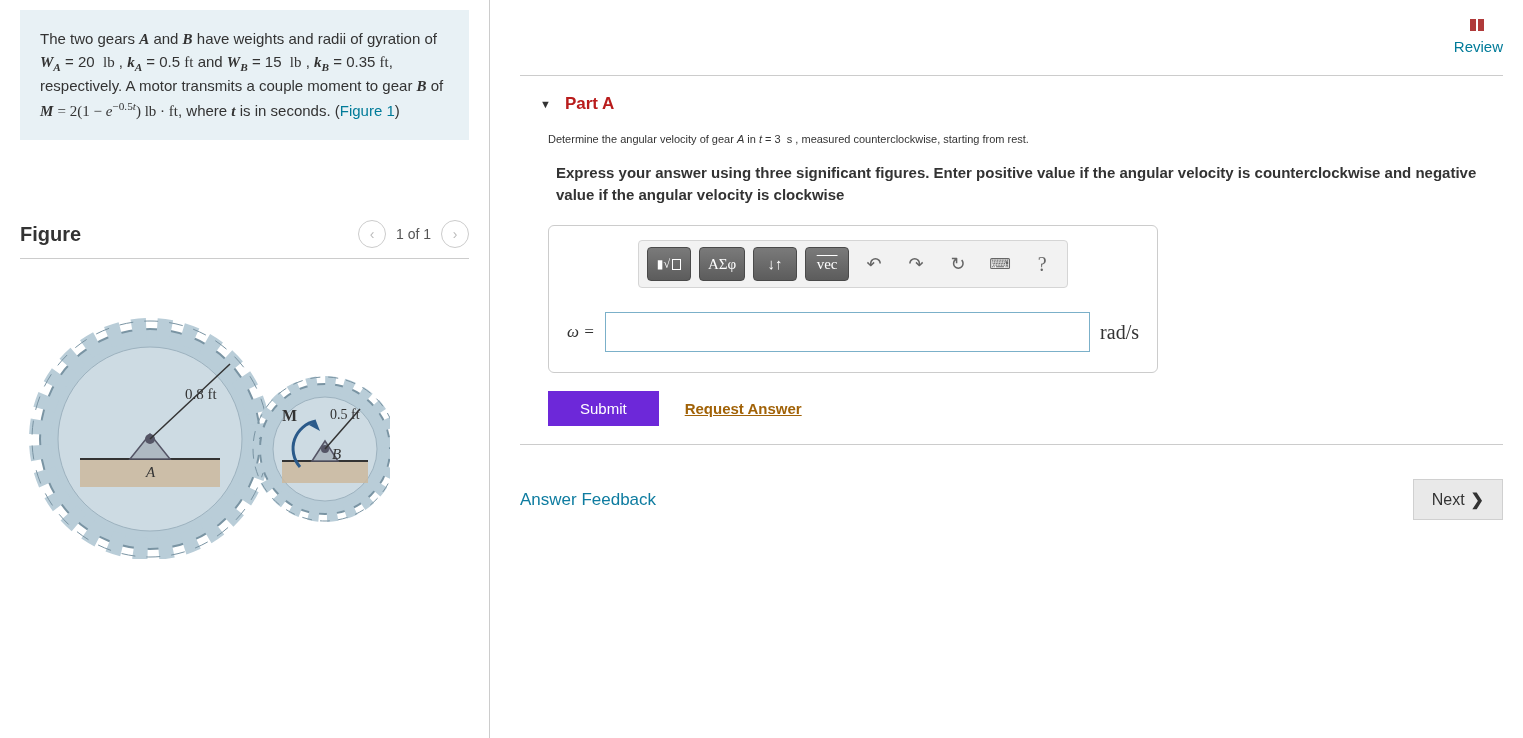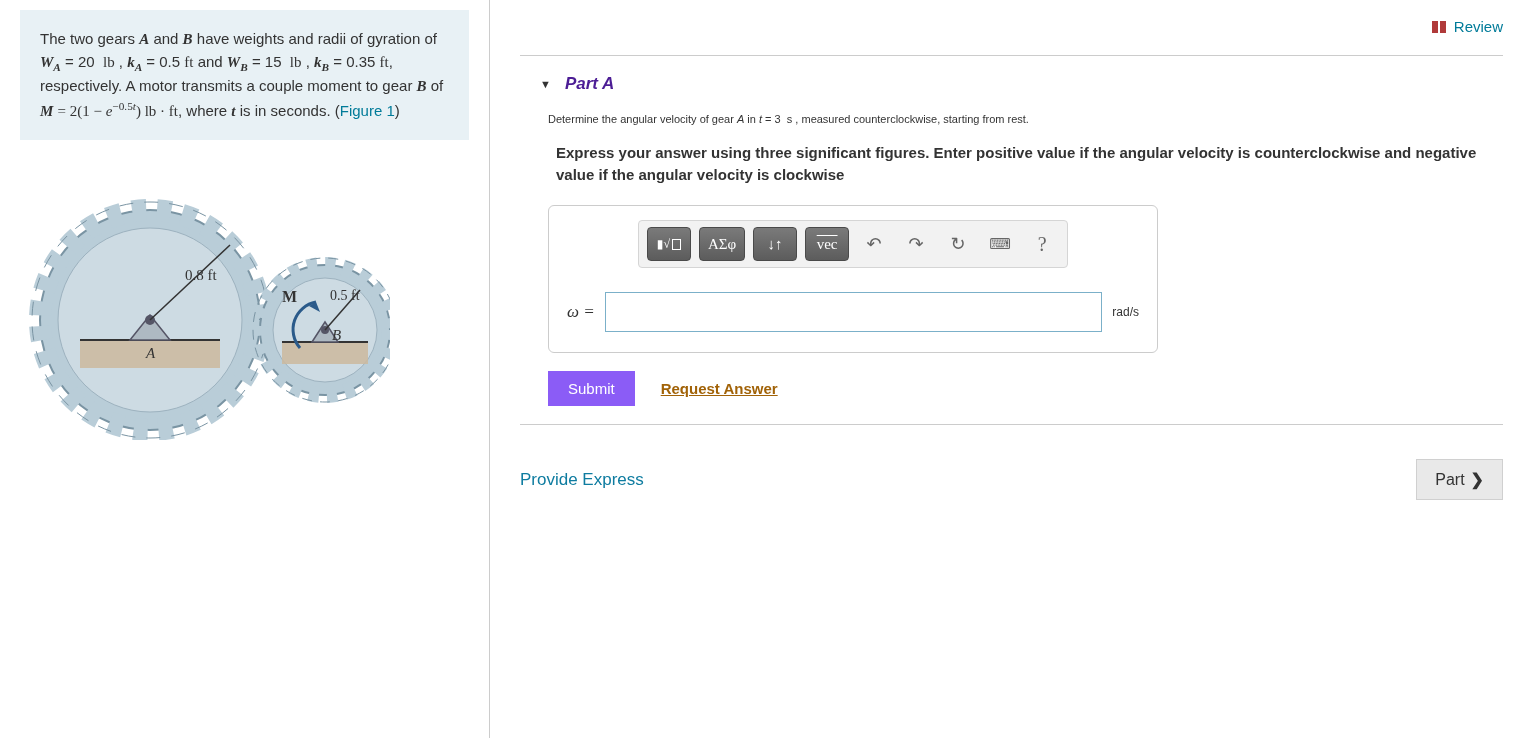--- a/index.html
+++ b/index.html
@@ -62,30 +62,30 @@
   }
   .figure-img-area {
     padding: 40px 10px;
     display:flex;
     justify-content:flex-start;
   }
   .top-bar {
     display:flex; justify-content:flex-end; align-items:center;
     padding: 8px 0 20px 0;
   }
-  .review-link { color:#007b99; font-size:15px; display:flex; align-items:center; gap:6px; cursor:pointer;}
+  .review-link { color:#007b99; font-size:15px; display:flex; align-items:center; gap:6px; cursor:pointer;flex-direction:column;}
   .review-icon { display:inline-flex; }
   .content-box {
     border-top: 1px solid #ccc;
     border-bottom: 1px solid #ccc;
     padding: 18px 20px;
   }
   .part-header { display:flex; align-items:center; gap:14px; margin-bottom:18px;}
   .part-header .caret { font-size:11px; color:#333;}
-  .part-title { font-size:17px; font-weight:bold; color:#4c1d95;font-style:italic; }
+  .part-title { font-size:17px; font-weight:bold; color:#b91c1c; }
   .question { font-size:11px; color:#333; margin: 0 0 14px 8px; line-height:1.45;}
   .instruction { font-size:15px; font-weight:bold; color:#333; margin: 0 0 20px 16px; line-height:1.45;}
   .answer-widget {
     border:1px solid #ccc;
     border-radius:6px;
     padding:14px 18px 20px 18px;
     width: 610px;
     margin-left: 8px;
     position: relative;
   }
@@ -122,27 +122,27 @@
   .answer-row { display:flex; align-items:center; gap:10px; font-size:16px;}
   .omega { font-style:italic; font-family:'Times New Roman', serif; font-size:17px;}
   .answer-input {
     flex:1;
     min-width: 0;
     height:40px;
     border:1px solid #7bb0c9;
     font-size:16px;
     padding:0 8px;
   }
-  .units { font-family:Liberation Sans, sans-serif; font-size:12px; white-space: nowrap;}
+  .units { font-family:Liberation Serif, serif; font-size:20px; white-space: nowrap;}
   .submit-row { margin: 18px 0 0 8px; display:flex; align-items:center; gap:26px;}
   .submit-btn {
-    background:#8b5cf6;
+    background:#6d28d9;
     color:#fff;
     border:none;
-    padding: 9px 20px;
+    padding: 9px 32px;
     font-size:15px;
     cursor:pointer;
   }
   .req-answer { color:#a16207; text-decoration:underline; font-weight:bold; font-size:15px; cursor:pointer;}
   .bottom-row {
     display:flex; justify-content:space-between; align-items:center;
     margin-top: 34px;
   }
   .feedback-link { color:#0e7ca0; font-size:17px; cursor:pointer;}
   .next-btn {
@@ -158,20 +158,28 @@
   sup { font-size: 0.75em; }
 </style>
 </head>
 <body>
 
 <div class="page">
 
   <div class="left-col">
     <div class="problem-box">The two gears <span class="math-i">A</span> and <span class="math-i">B</span> have weights and radii of gyration of <span class="math-i">W<sub>A</sub></span> = 20&nbsp; <span class="math">lb</span> , <span class="math-i">k<sub>A</sub></span> = 0.5 <span class="math">ft</span> and <span class="math-i">W<sub>B</sub></span> = 15&nbsp; <span class="math">lb</span> , <span class="math-i">k<sub>B</sub></span> = 0.35 <span class="math">ft</span>, respectively. A motor transmits a couple moment to gear <span class="math-i">B</span> of <span class="math-i">M</span> <span class="math">= 2(1 − <i>e</i><sup>−0.5<i>t</i></sup>) lb · ft</span>, where <span class="math-i">t</span> is in seconds. (<span class="fig-link">Figure 1</span>)</div>
 
+    <div class="figure-header">
+      <h2>Figure</h2>
+      <div class="fig-nav">
+        <button class="nav-btn">‹</button>
+        <span>1 of 1</span>
+        <button class="nav-btn">›</button>
+      </div>
+    </div>
 
     <div class="figure-img-area">
       <svg width="370" height="260" viewBox="0 0 370 260">
 
         <g>
           <circle cx="130" cy="140" r="110" fill="#b9cdd8" stroke="#7a94a3" stroke-width="2"></circle>
           <circle cx="130" cy="140" r="92" fill="#cddbe3" stroke="#9db2bf"></circle>
 
           <g stroke="#7a94a3" stroke-width="2" fill="#b9cdd8">
             
@@ -257,20 +265,20 @@
         </div>
       </div>
 
       <div class="submit-row">
         <button class="submit-btn">Submit</button>
         <a class="req-answer">Request Answer</a>
       </div>
     </div>
 
     <div class="bottom-row">
-      <a class="feedback-link">Provide Express</a>
+      <a class="feedback-link">Answer Feedback</a>
       <button class="next-btn">
-        <span>Part</span>
+        <span>Next</span>
         <span style="font-weight:bold">❯</span>
       </button>
     </div>
   </div>
 </div>
 
 </body></html>

